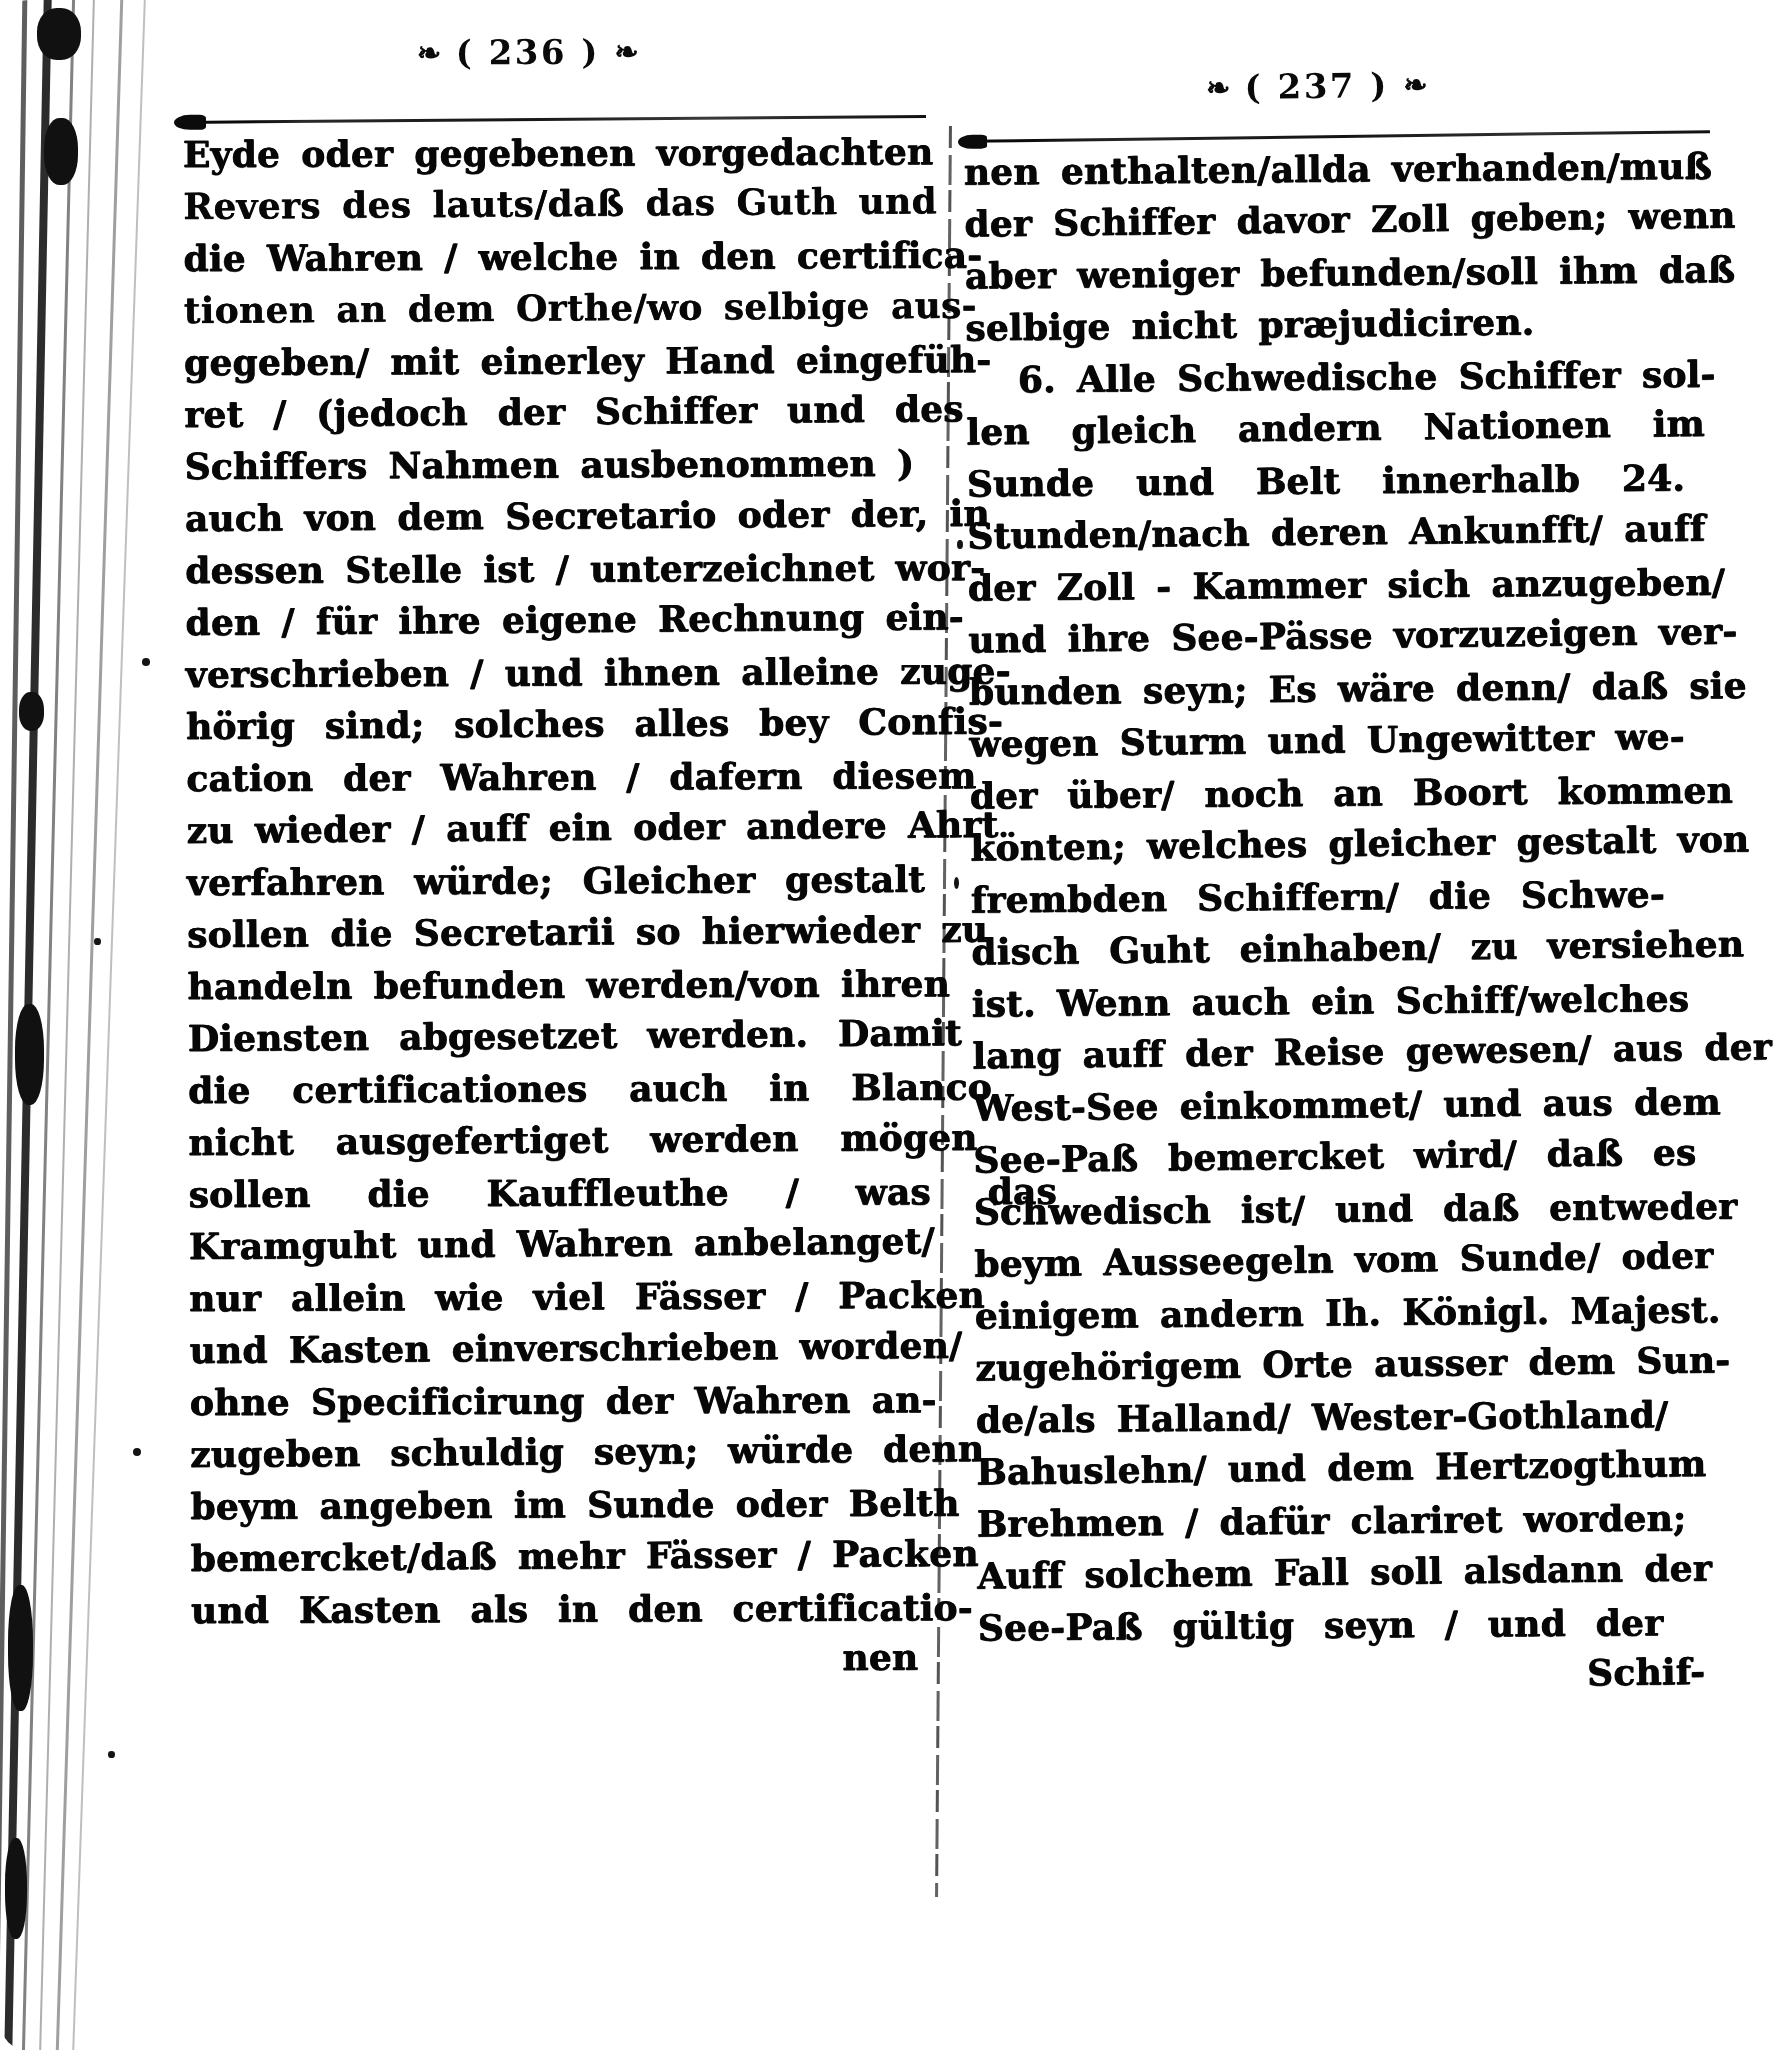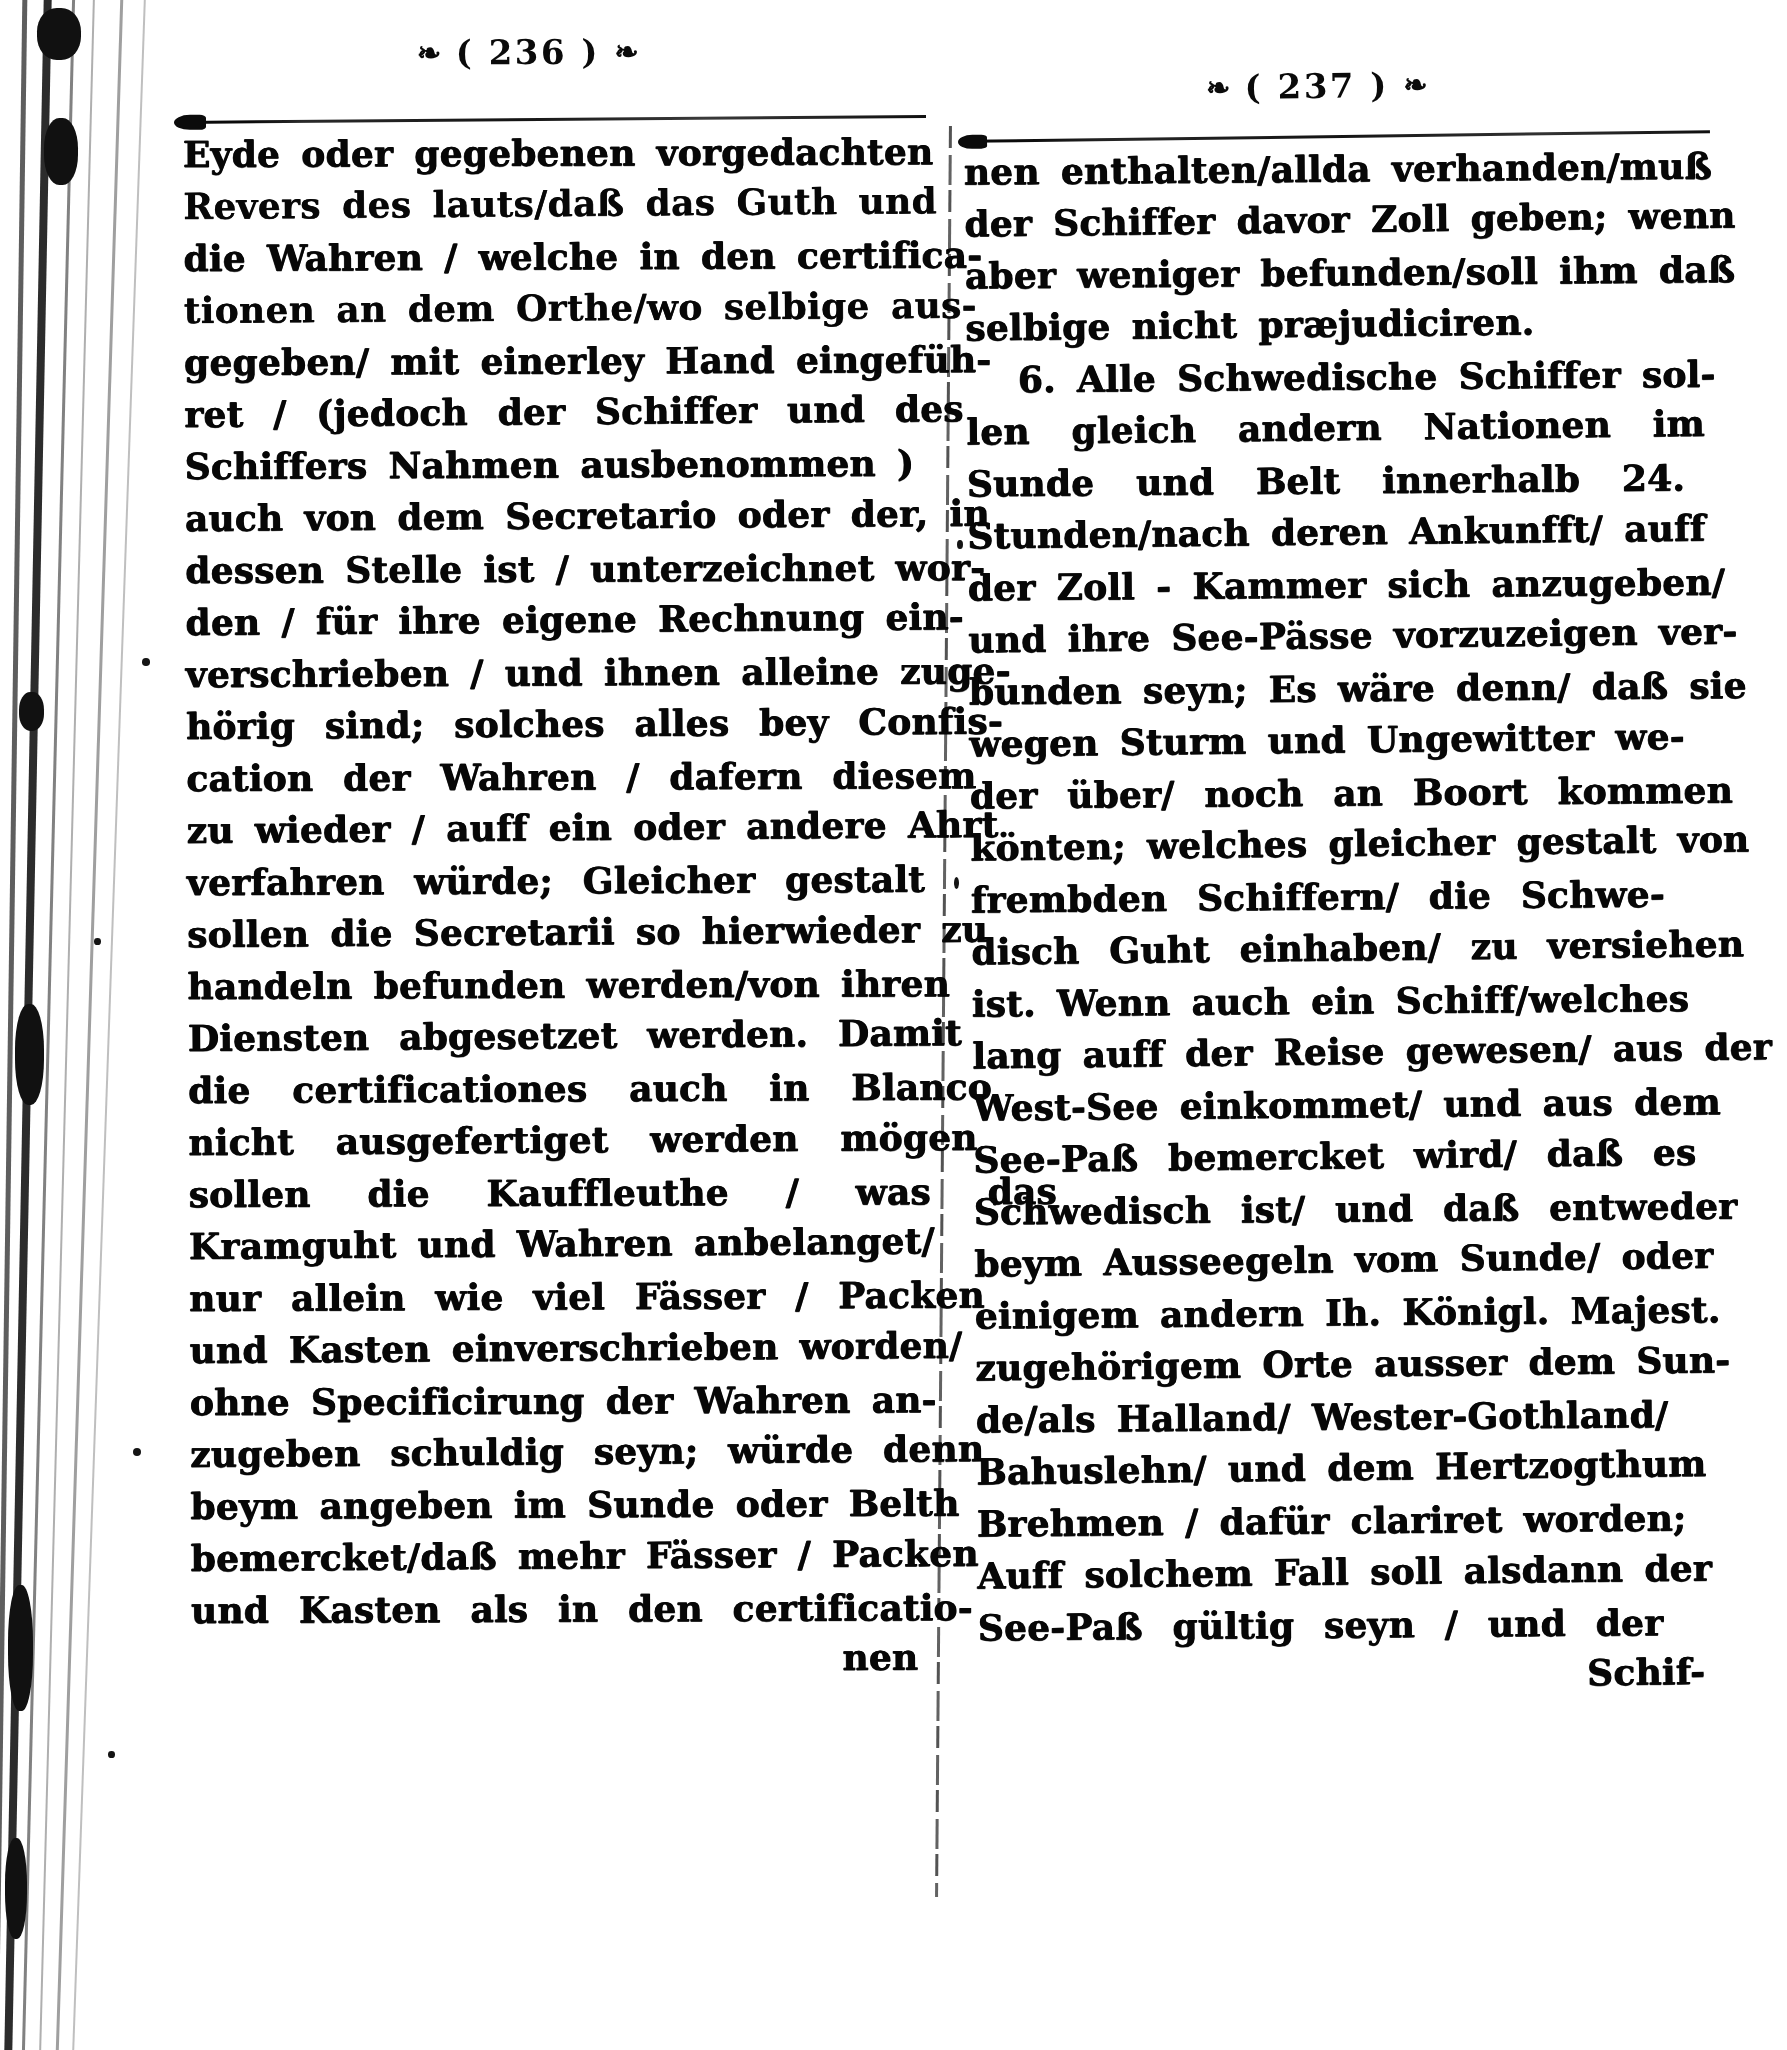--- a/index.html
+++ b/index.html
@@ -9,20 +9,21 @@
     background: #ffffff;
   }
 
   #page {
     position: relative;
     width: 1788px;
     height: 2051px;
     background: #ffffff;
     overflow: hidden;
     font-family: "DejaVu Serif", serif;
+    border-radius: 29px;
   }
 
   
   .binding {
     position: absolute;
     top: 0;
     bottom: 0;
     pointer-events: none;
   }
   .binding-streak {

